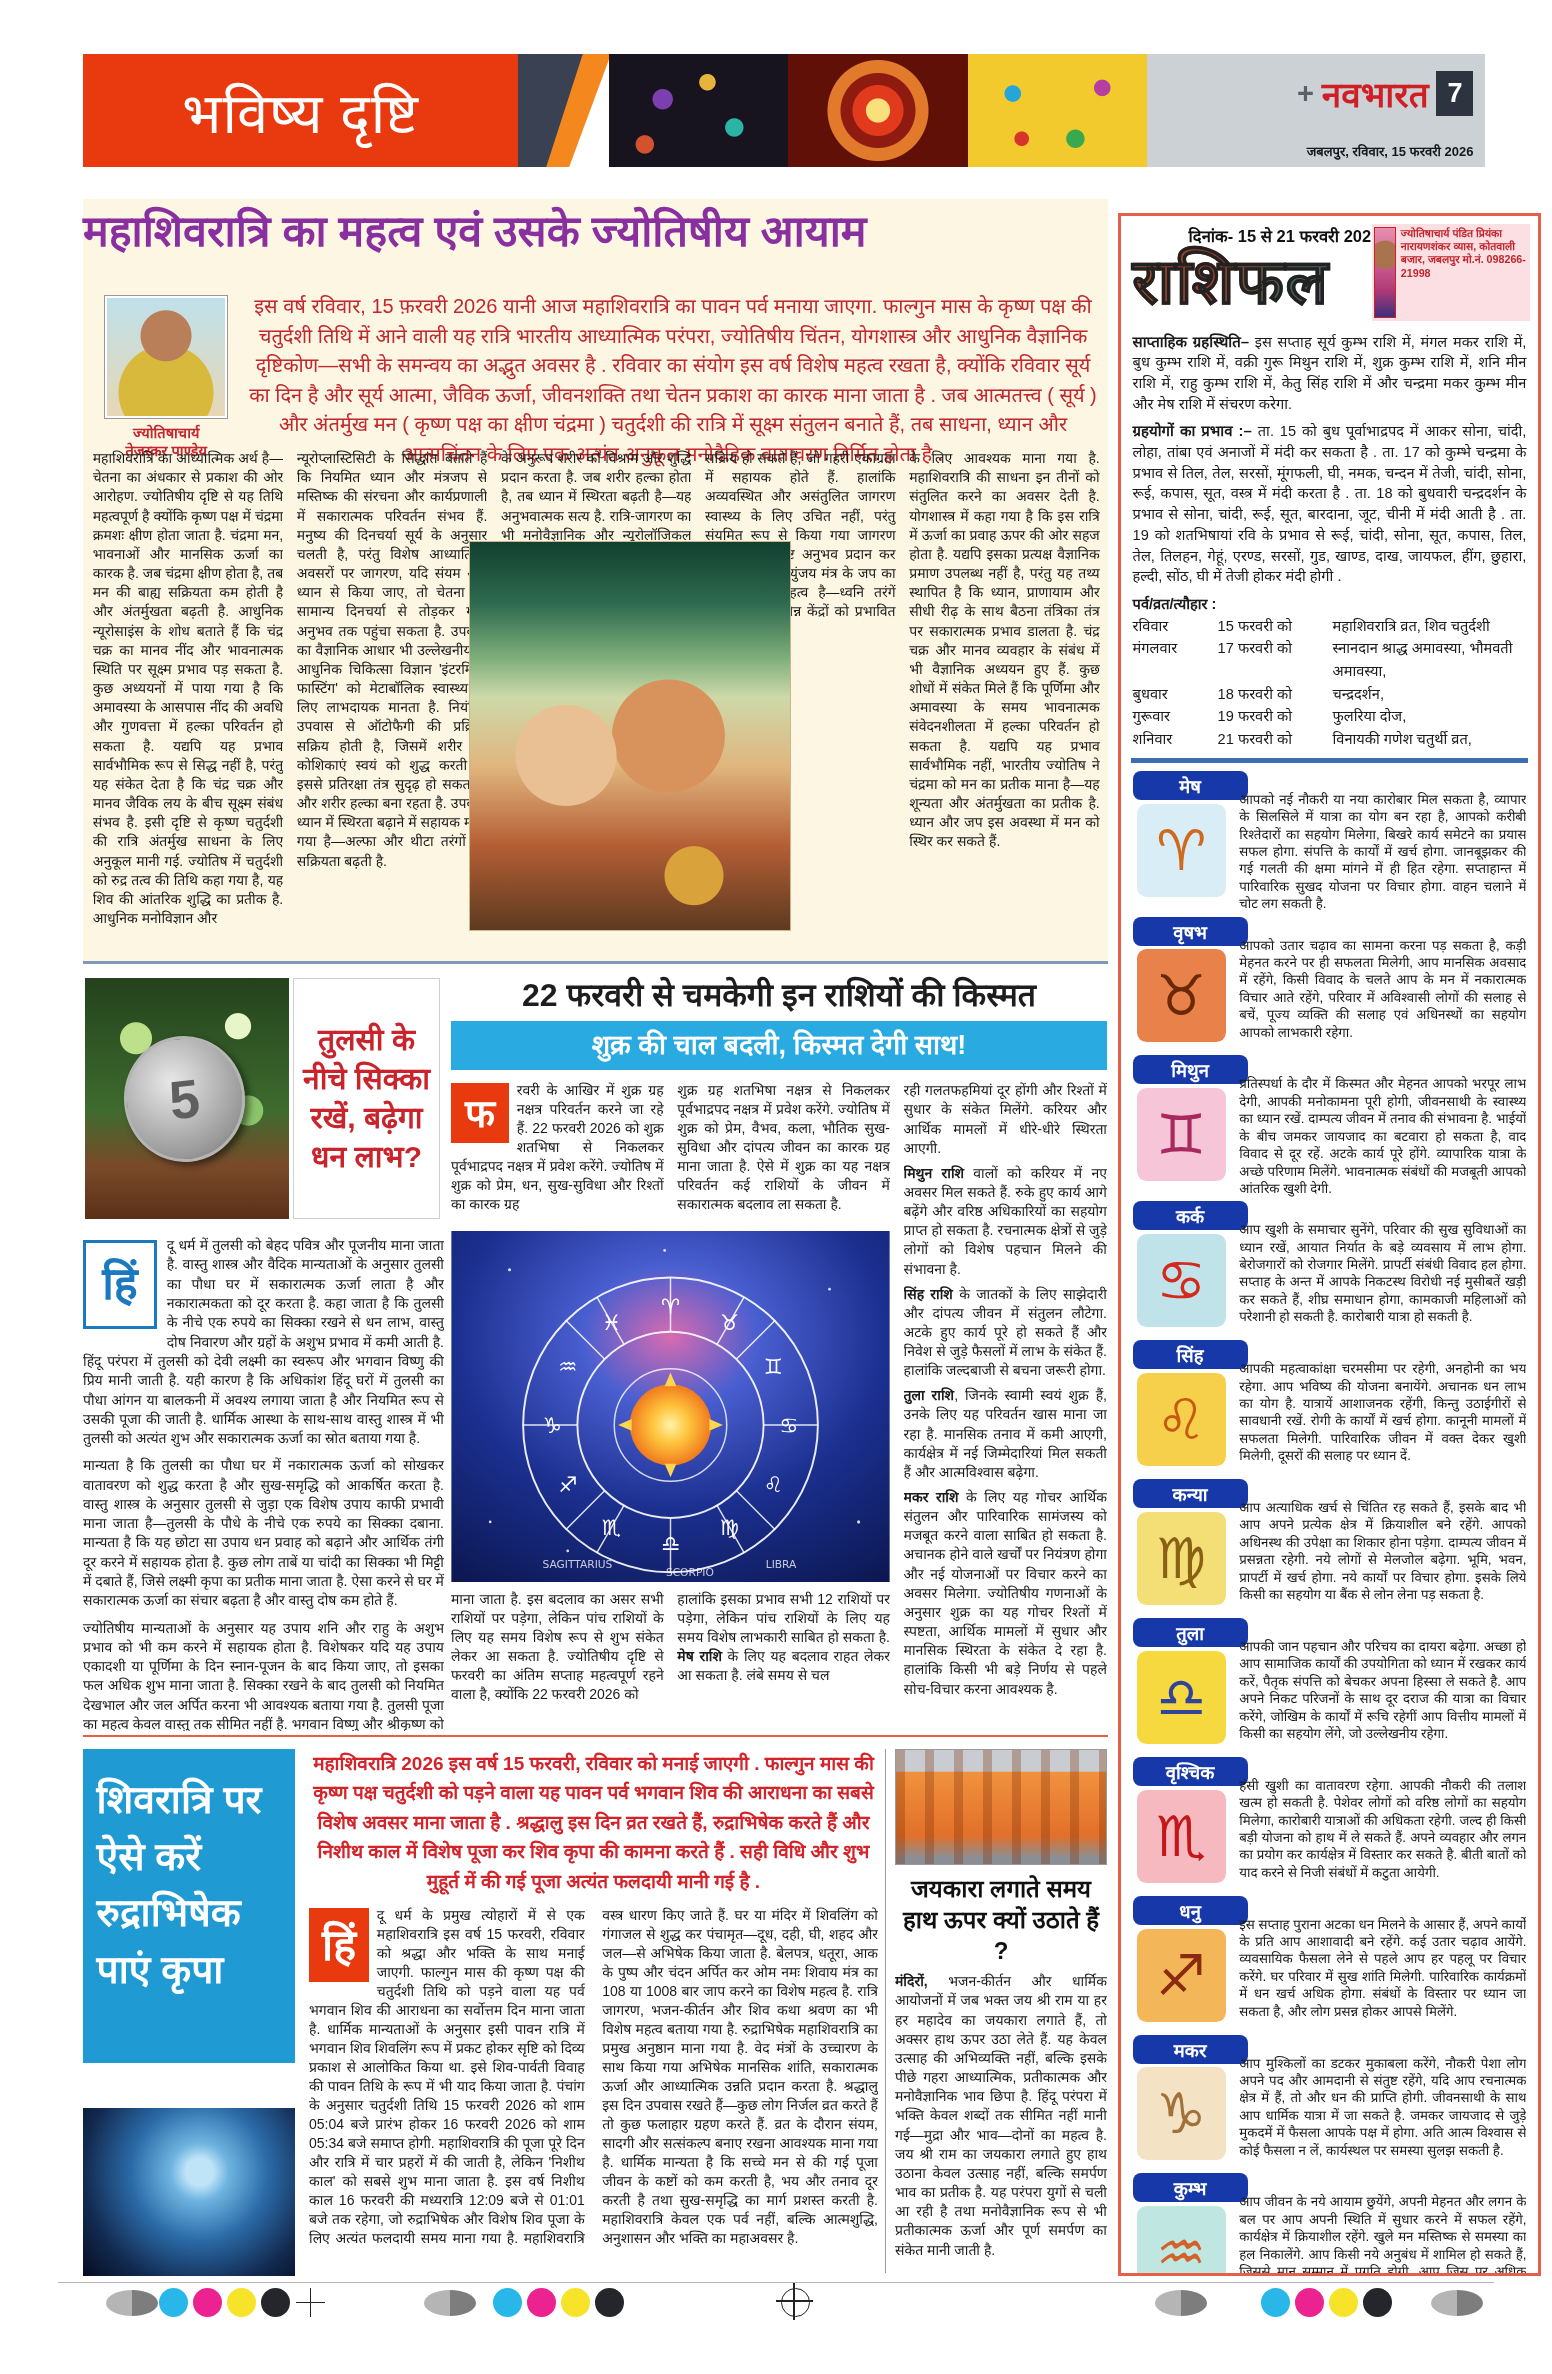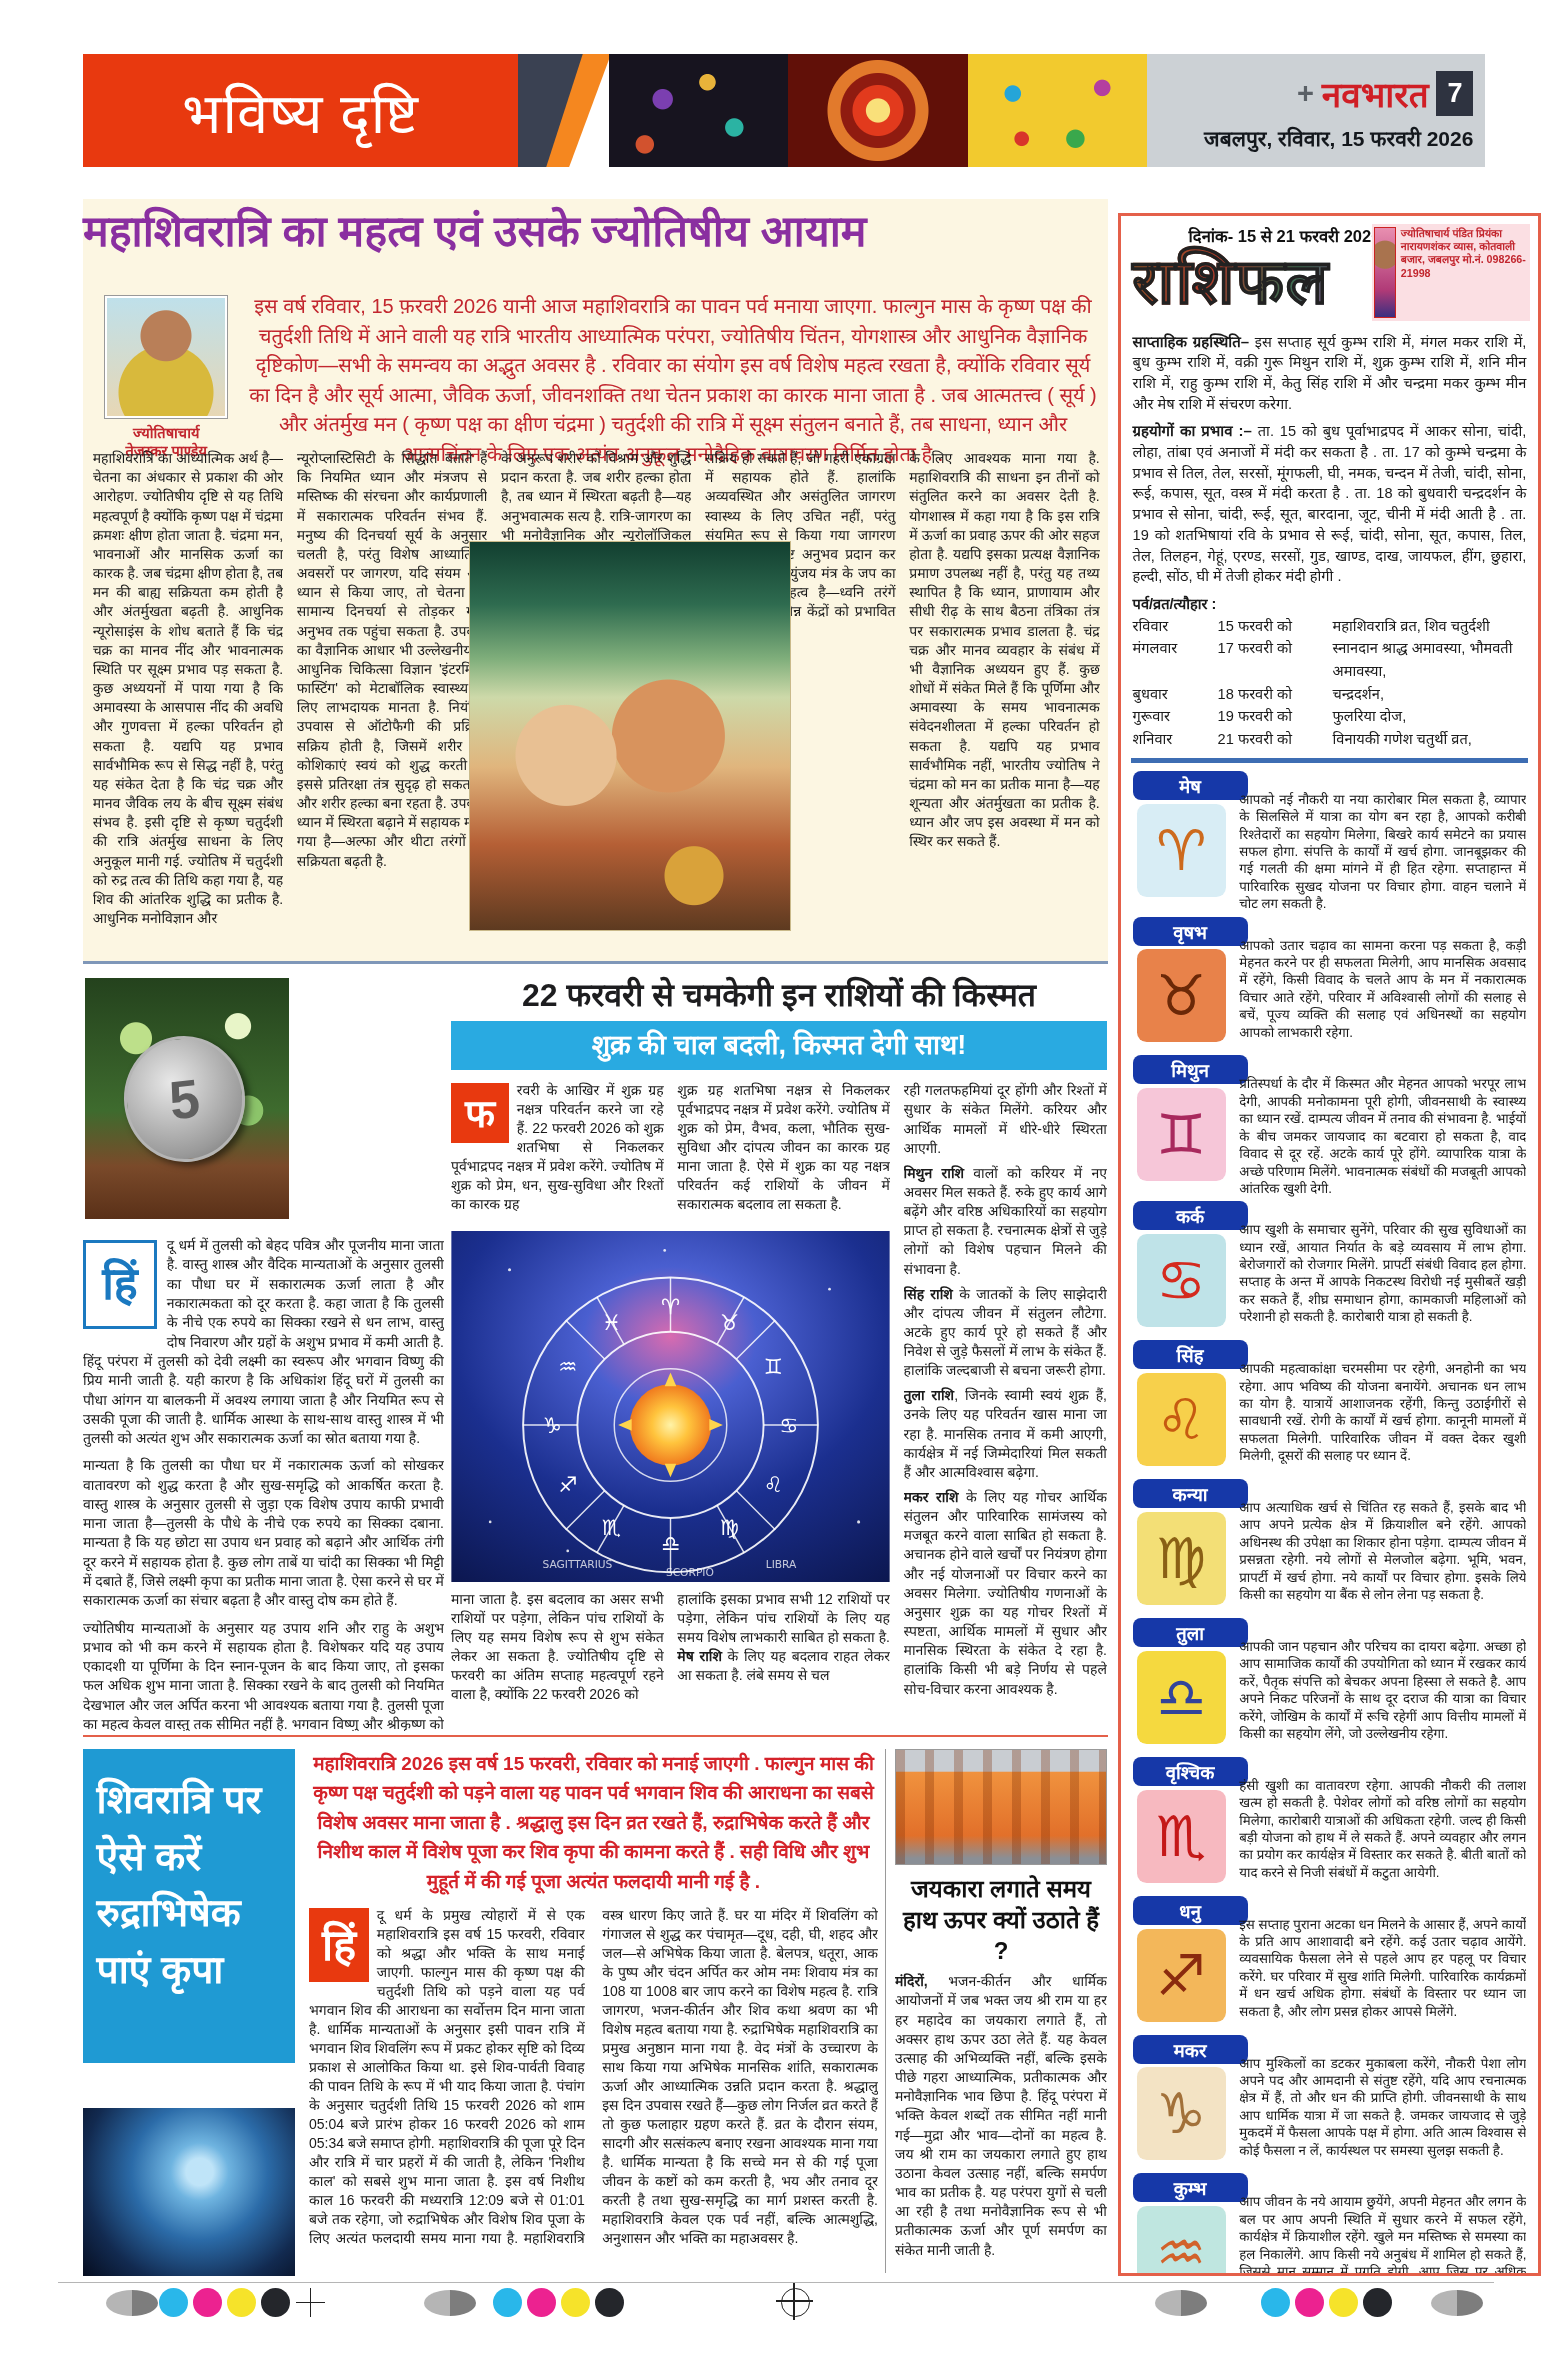--- a/index.html
+++ b/index.html
@@ -15,21 +15,21 @@
   #deco-strip{left:609px;top:54px;width:538px;height:113px;display:flex;}
   .deco{flex:1;height:113px;}
   .deco1{background:radial-gradient(circle at 30% 40%,#7b3fb0 0 9.7px,transparent 10.7px),radial-gradient(circle at 70% 65%,#2bb3a3 0 8.7px,transparent 9.7px),radial-gradient(circle at 55% 25%,#e8b33a 0 7.8px,transparent 8.7px),radial-gradient(circle at 20% 80%,#d2522e 0 8.7px,transparent 9.7px),#17141f;}
   .deco2{background:radial-gradient(circle at 50% 50%,#f9e07a 0 11.6px,#e23a1d 12.6px 25px,#8f1b10 26px 37px,#e27a2c 38px 50px,#611008 51px 100%);}
   .deco3{background:radial-gradient(circle at 25% 35%,#25a5d8 0 7.8px,transparent 8.7px),radial-gradient(circle at 75% 30%,#b43fa0 0 7.8px,transparent 8.7px),radial-gradient(circle at 60% 75%,#3aa84c 0 8.7px,transparent 9.7px),radial-gradient(circle at 30% 75%,#d8352a 0 6.8px,transparent 7.8px),#f2ca2e;}
   #mast-gray{left:1147px;top:54px;width:338px;height:113px;background:#ccd1d5;}
   #brand-row{position:absolute;right:11.6px;top:15.5px;display:flex;align-items:center;gap:7.8px;}
   #brand-plus{color:#5a6066;font-size:29px;font-weight:700;}
   #brand-name{color:#d01e25;font-size:35px;font-weight:800;}
   #page-no{width:37px;height:45px;background:#2e3340;color:#fff;font-size:27px;font-weight:800;display:flex;align-items:center;justify-content:center;}
-  #dateline{position:absolute;right:11.6px;top:70px;color:#14181d;font-size:21px;font-weight:700;}
+  #dateline{position:absolute;right:11.6px;top:88px;color:#14181d;font-size:13px;font-weight:700;}
   
   #main-article{left:83px;top:199px;width:1025px;height:762px;background:#fcf6e2;}
   #main-headline{padding-top:1px;text-align:left;color:#8a2fa0;font-size:43px;font-weight:800;}
   #author-box{position:absolute;left:9.7px;top:97px;width:147px;text-align:center;}
   #author-photo{width:118px;height:118px;margin:0 auto;border:2.9px solid #fff;outline:1px solid #999;
      background:radial-gradient(circle at 50% 32%,#b97f58 0 25px,transparent 26px),radial-gradient(circle at 50% 80%,#d8b93c 0 47px,transparent 48px),linear-gradient(#bfe0ea,#e7d7b5);}
   #author-cap{margin-top:5.8px;color:#c2262e;font-size:14.6px;font-weight:700;line-height:1.25;}
   #main-intro{position:absolute;left:163px;top:93px;width:854px;color:#c2262e;font-size:20px;line-height:1.48;text-align:center;font-weight:500;}
   #main-cols{position:absolute;left:9.7px;top:250px;width:1007px;height:500px;display:flex;gap:13.6px;}
   .mcol{flex:1;font-size:14px;line-height:1.37;overflow:hidden;}
@@ -290,20 +290,21 @@
         </div>
         <div class="sign-text jus">आप जीवन के नये आयाम छुयेंगे, अपनी मेहनत और लगन के बल पर आप अपनी स्थिति में सुधार करने में सफल रहेंगे, कार्यक्षेत्र में क्रियाशील रहेंगे. खुले मन मस्तिष्क से समस्या का हल निकालेंगे. आप किसी नये अनुबंध में शामिल हो सकते हैं, जिससे मान सम्मान में प्रगति होगी, आप जिस पर अधिक भरोसा करते हैं, वही आपकी जड़ खोदने का प्रयास करेगा.</div>
       </div>
 
   </div>
 
   <div class="abs" id="tulsi">
     <div id="coin-img">
       <div id="coin">5</div>
     </div>
+    <div id="tulsi-head">तुलसी के नीचे सिक्का रखें, बढ़ेगा धन लाभ?</div>
     <div id="tulsi-body" class="jus">
       <p><span class="drop-blue">हिं</span><span>दू धर्म में तुलसी को बेहद पवित्र और पूजनीय माना जाता है. वास्तु शास्त्र और वैदिक मान्यताओं के अनुसार तुलसी का पौधा घर में सकारात्मक ऊर्जा लाता है और नकारात्मकता को दूर करता है. कहा जाता है कि तुलसी के नीचे एक रुपये का सिक्का रखने से धन लाभ, वास्तु दोष निवारण और ग्रहों के अशुभ प्रभाव में कमी आती है. हिंदू परंपरा में तुलसी को देवी लक्ष्मी का स्वरूप और भगवान विष्णु की प्रिय मानी जाती है. यही कारण है कि अधिकांश हिंदू घरों में तुलसी का पौधा आंगन या बालकनी में अवश्य लगाया जाता है और नियमित रूप से उसकी पूजा की जाती है. धार्मिक आस्था के साथ-साथ वास्तु शास्त्र में भी तुलसी को अत्यंत शुभ और सकारात्मक ऊर्जा का स्रोत बताया गया है.</span></p>
       <p>मान्यता है कि तुलसी का पौधा घर में नकारात्मक ऊर्जा को सोखकर वातावरण को शुद्ध करता है और सुख-समृद्धि को आकर्षित करता है. वास्तु शास्त्र के अनुसार तुलसी से जुड़ा एक विशेष उपाय काफी प्रभावी माना जाता है—तुलसी के पौधे के नीचे एक रुपये का सिक्का दबाना. मान्यता है कि यह छोटा सा उपाय धन प्रवाह को बढ़ाने और आर्थिक तंगी दूर करने में सहायक होता है. कुछ लोग ताबें या चांदी का सिक्का भी मिट्टी में दबाते हैं, जिसे लक्ष्मी कृपा का प्रतीक माना जाता है. ऐसा करने से घर में सकारात्मक ऊर्जा का संचार बढ़ता है और वास्तु दोष कम होते हैं.</p>
       <p>ज्योतिषीय मान्यताओं के अनुसार यह उपाय शनि और राहु के अशुभ प्रभाव को भी कम करने में सहायक होता है. विशेषकर यदि यह उपाय एकादशी या पूर्णिमा के दिन स्नान-पूजन के बाद किया जाए, तो इसका फल अधिक शुभ माना जाता है. सिक्का रखने के बाद तुलसी को नियमित देखभाल और जल अर्पित करना भी आवश्यक बताया गया है. तुलसी पूजा का महत्व केवल वास्तु तक सीमित नहीं है. भगवान विष्णु और श्रीकृष्ण को तुलसी अत्यंत प्रिय मानी</p>
     </div>
   </div>
 
   <div class="abs" id="venus">
     <div id="venus-head">22 फरवरी से चमकेगी इन राशियों की किस्मत</div>
     <div id="venus-sub">शुक्र की चाल बदली, किस्मत देगी साथ!</div>

